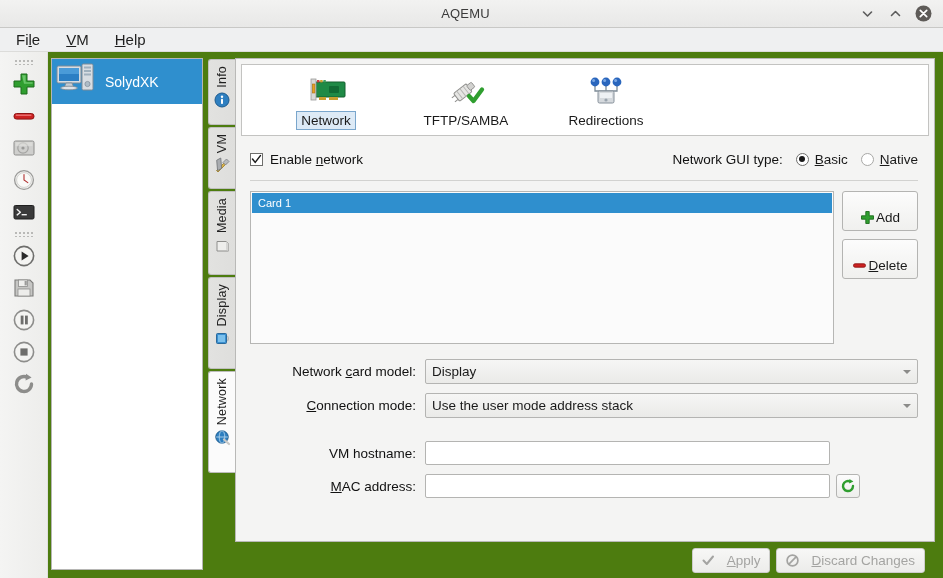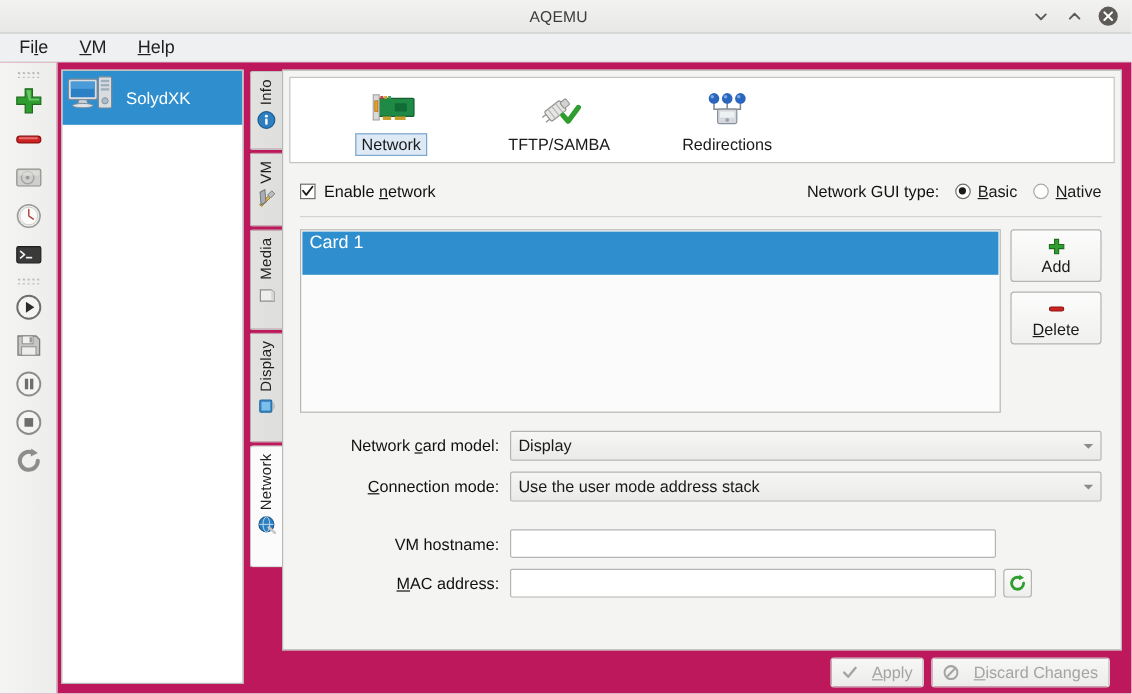--- a/index.html
+++ b/index.html
@@ -32,21 +32,21 @@
   
   .menubar {
     height: 24px; min-height: 24px; display: flex; align-items: center;
     background: #eff0f1; padding-left: 14px; gap: 22px;
     border-bottom: 1px solid #dcdcda;
   }
   .menu-item { font-size: 15px; color: #1f1f1f; padding: 1px 2px; cursor: default; }
   .mn { text-decoration: underline; }
 
   
-  .body-area { flex: 1; display: flex; min-height: 0; background: #be185d; }
+  .body-area { flex: 1; display: flex; min-height: 0; background: #4d7c0f; }
 
   
   .lefttoolbar {
     width: 48px; min-width: 48px;
     background: linear-gradient(to right, #f4f4f3 0%, #ededeb 100%);
     display: flex; flex-direction: column; align-items: center;
     padding-top: 4px; gap: 0;
     border-right: 1px solid #dfdfdd;
   }
   .grip { width: 22px; height: 9px; display:flex; align-items:center; justify-content:center; margin: 2px 0 1px; }
@@ -124,28 +124,28 @@
   .radio.on::after { content: ""; width: 6px; height: 6px; border-radius: 50%; background: #1a1a1a; }
   .radio.off { border-color: #a8a8a6; }
   .radio-lbl { font-size: 13.5px; }
 
   .hsep { height: 1px; background: #d2d2d0; margin: 10px 0 10px; }
 
   .card-area { display: flex; gap: 8px; align-items: flex-start; }
   .cardlist {
     flex: 1; height: 153px; background: #fbfbfb; border: 1px solid #b6b6b4; padding: 1px;
   }
-  .card-item { height: 36px; line-height: 20px; padding-left: 6px; font-size: 15px; color: #1a1a1a; }
+  .card-item { height: 20px; line-height: 20px; padding-left: 6px; font-size: 11px; color: #1a1a1a; }
   .card-item.sel { background: #2f8fce; color: #ffffff; }
   .side-btns { width: 76px; display: flex; flex-direction: column; gap: 8px; }
   .btn {
     background: linear-gradient(to bottom, #fcfcfc 0%, #f0f0ee 100%);
     border: 1px solid #b4b4b2; border-radius: 3px;
-    display: flex; flex-direction: column; align-items: center; justify-content: center;
-    gap: 1px; padding: 5px 0 4px; font-size: 13.5px; color: #1a1a1a;
+    display: flex; align-items: center; justify-content: center;
+    gap: 1px; padding: 17px 0 4px; font-size: 13.5px; color: #1a1a1a;
   }
   .btn .bi { height: 17px; display: flex; align-items: center; justify-content: center; }
 
   .form { margin-top: 15px; display: flex; flex-direction: column; gap: 9px; }
   .frow { display: flex; align-items: center; }
   .frow .flabel { width: 175px; text-align: right; padding-right: 9px; font-size: 13.5px; color: #111; }
   .combo {
     flex: 1; height: 25px; background: linear-gradient(to bottom,#f6f6f5 0%,#eaeae8 100%);
     border: 1px solid #b4b4b2; border-radius: 2px;
     display: flex; align-items: center; padding: 0 6px; font-size: 13.5px; color: #1a1a1a;

